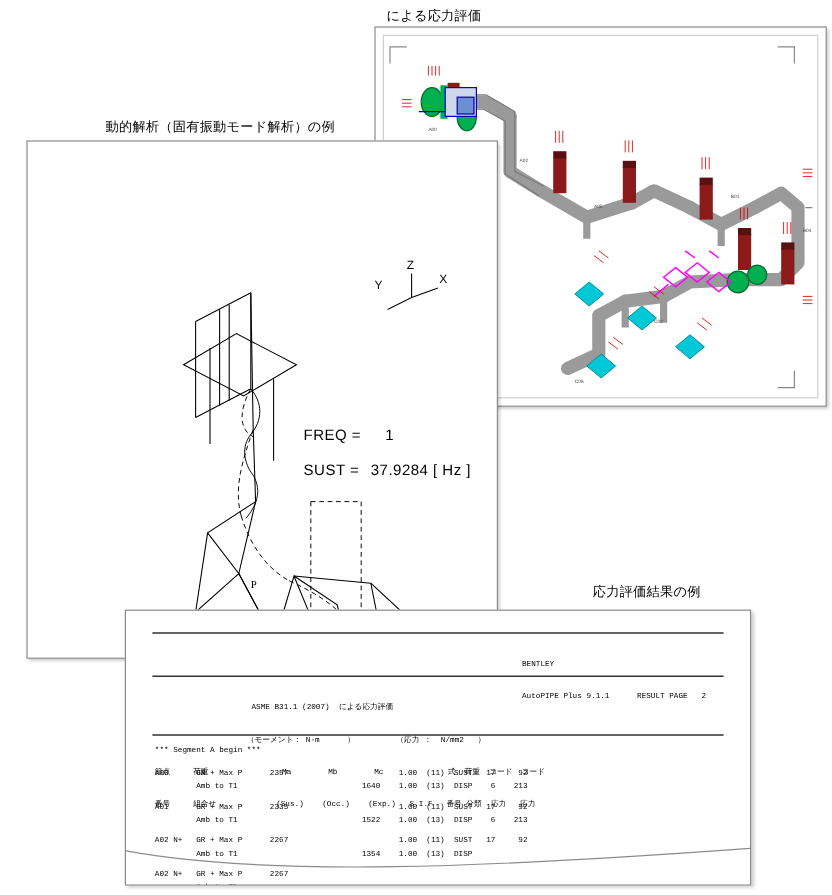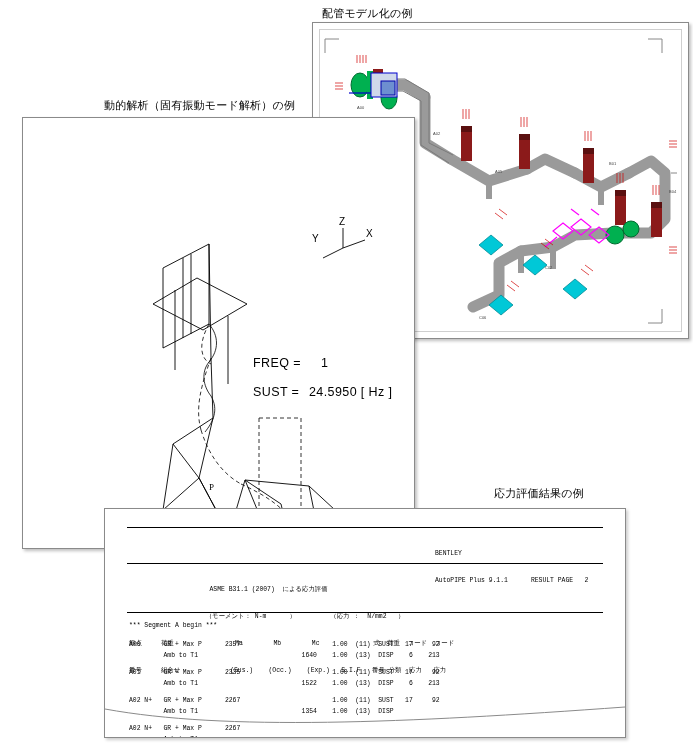--- a/index.html
+++ b/index.html
@@ -88,22 +88,22 @@
     position: absolute;
     font-family: "Liberation Mono", monospace;
     font-size: 6.4px;
     line-height: 9px;
     white-space: pre;
   }
 </style>
 </head>
 <body>
 
-<div class="caption" style="left:322px; top:6px;">配管モデル化の例</div>
-<div class="caption" style="left:104px; top:98px;">動的解析（固有振動モード解析）の例</div>
+<div class="caption" style="left:322px; top:6px;">による応力評価</div>
+<div class="caption" style="left:88px; top:98px;">動的解析（固有振動モード解析）の例</div>
 <div class="caption" style="left:470px; top:486px;margin-left:24px;">応力評価結果の例</div>
 
 <div id="panel-model">
   <div class="inner-frame"></div>
   <svg width="375" height="315" viewBox="0 0 375 315" style="position:absolute;left:0;top:0;">
 
     <g stroke="#888" stroke-width="1" fill="none">
       <path d="M12 30 l0 -14 l14 0"></path>
       <path d="M349 30 l0 -14 l-14 0"></path>
       <path d="M12 286 l0 14 l14 0"></path>
@@ -267,21 +267,21 @@
     </g>
   </svg>
 
   <div class="mode-text" style="left:316px; top:98px; font-size:10px;">Z</div>
   <div class="mode-text" style="left:289px; top:115px; font-size:10px;">Y</div>
   <div class="mode-text" style="left:343px; top:110px; font-size:10px;">X</div>
 
   <div class="mode-text" style="left:230px; top:238px;">FREQ =</div>
   <div class="mode-text" style="left:298px; top:238px;">1</div>
   <div class="mode-text" style="left:230px; top:267px;">SUST =</div>
-  <div class="mode-text" style="left:286px; top:267px;">24.5950 [  Hz  ]</div>
+  <div class="mode-text" style="left:286px; top:267px;">37.9284 [  Hz  ]</div>
 </div>
 
 <div id="panel-report">
 
   <svg width="520" height="228" viewBox="0 0 520 228" style="position:absolute;left:0;top:0;">
     <path d="M0 200 C 120 222, 300 214, 520 200 L520 228 L0 228 Z" fill="#ffffff" stroke="none"></path>
     <path d="M0 200 C 120 222, 300 214, 520 198" fill="none" stroke="#8a8a8a" stroke-width="1"></path>
   </svg>
 
   <div class="rpt-head-right">

